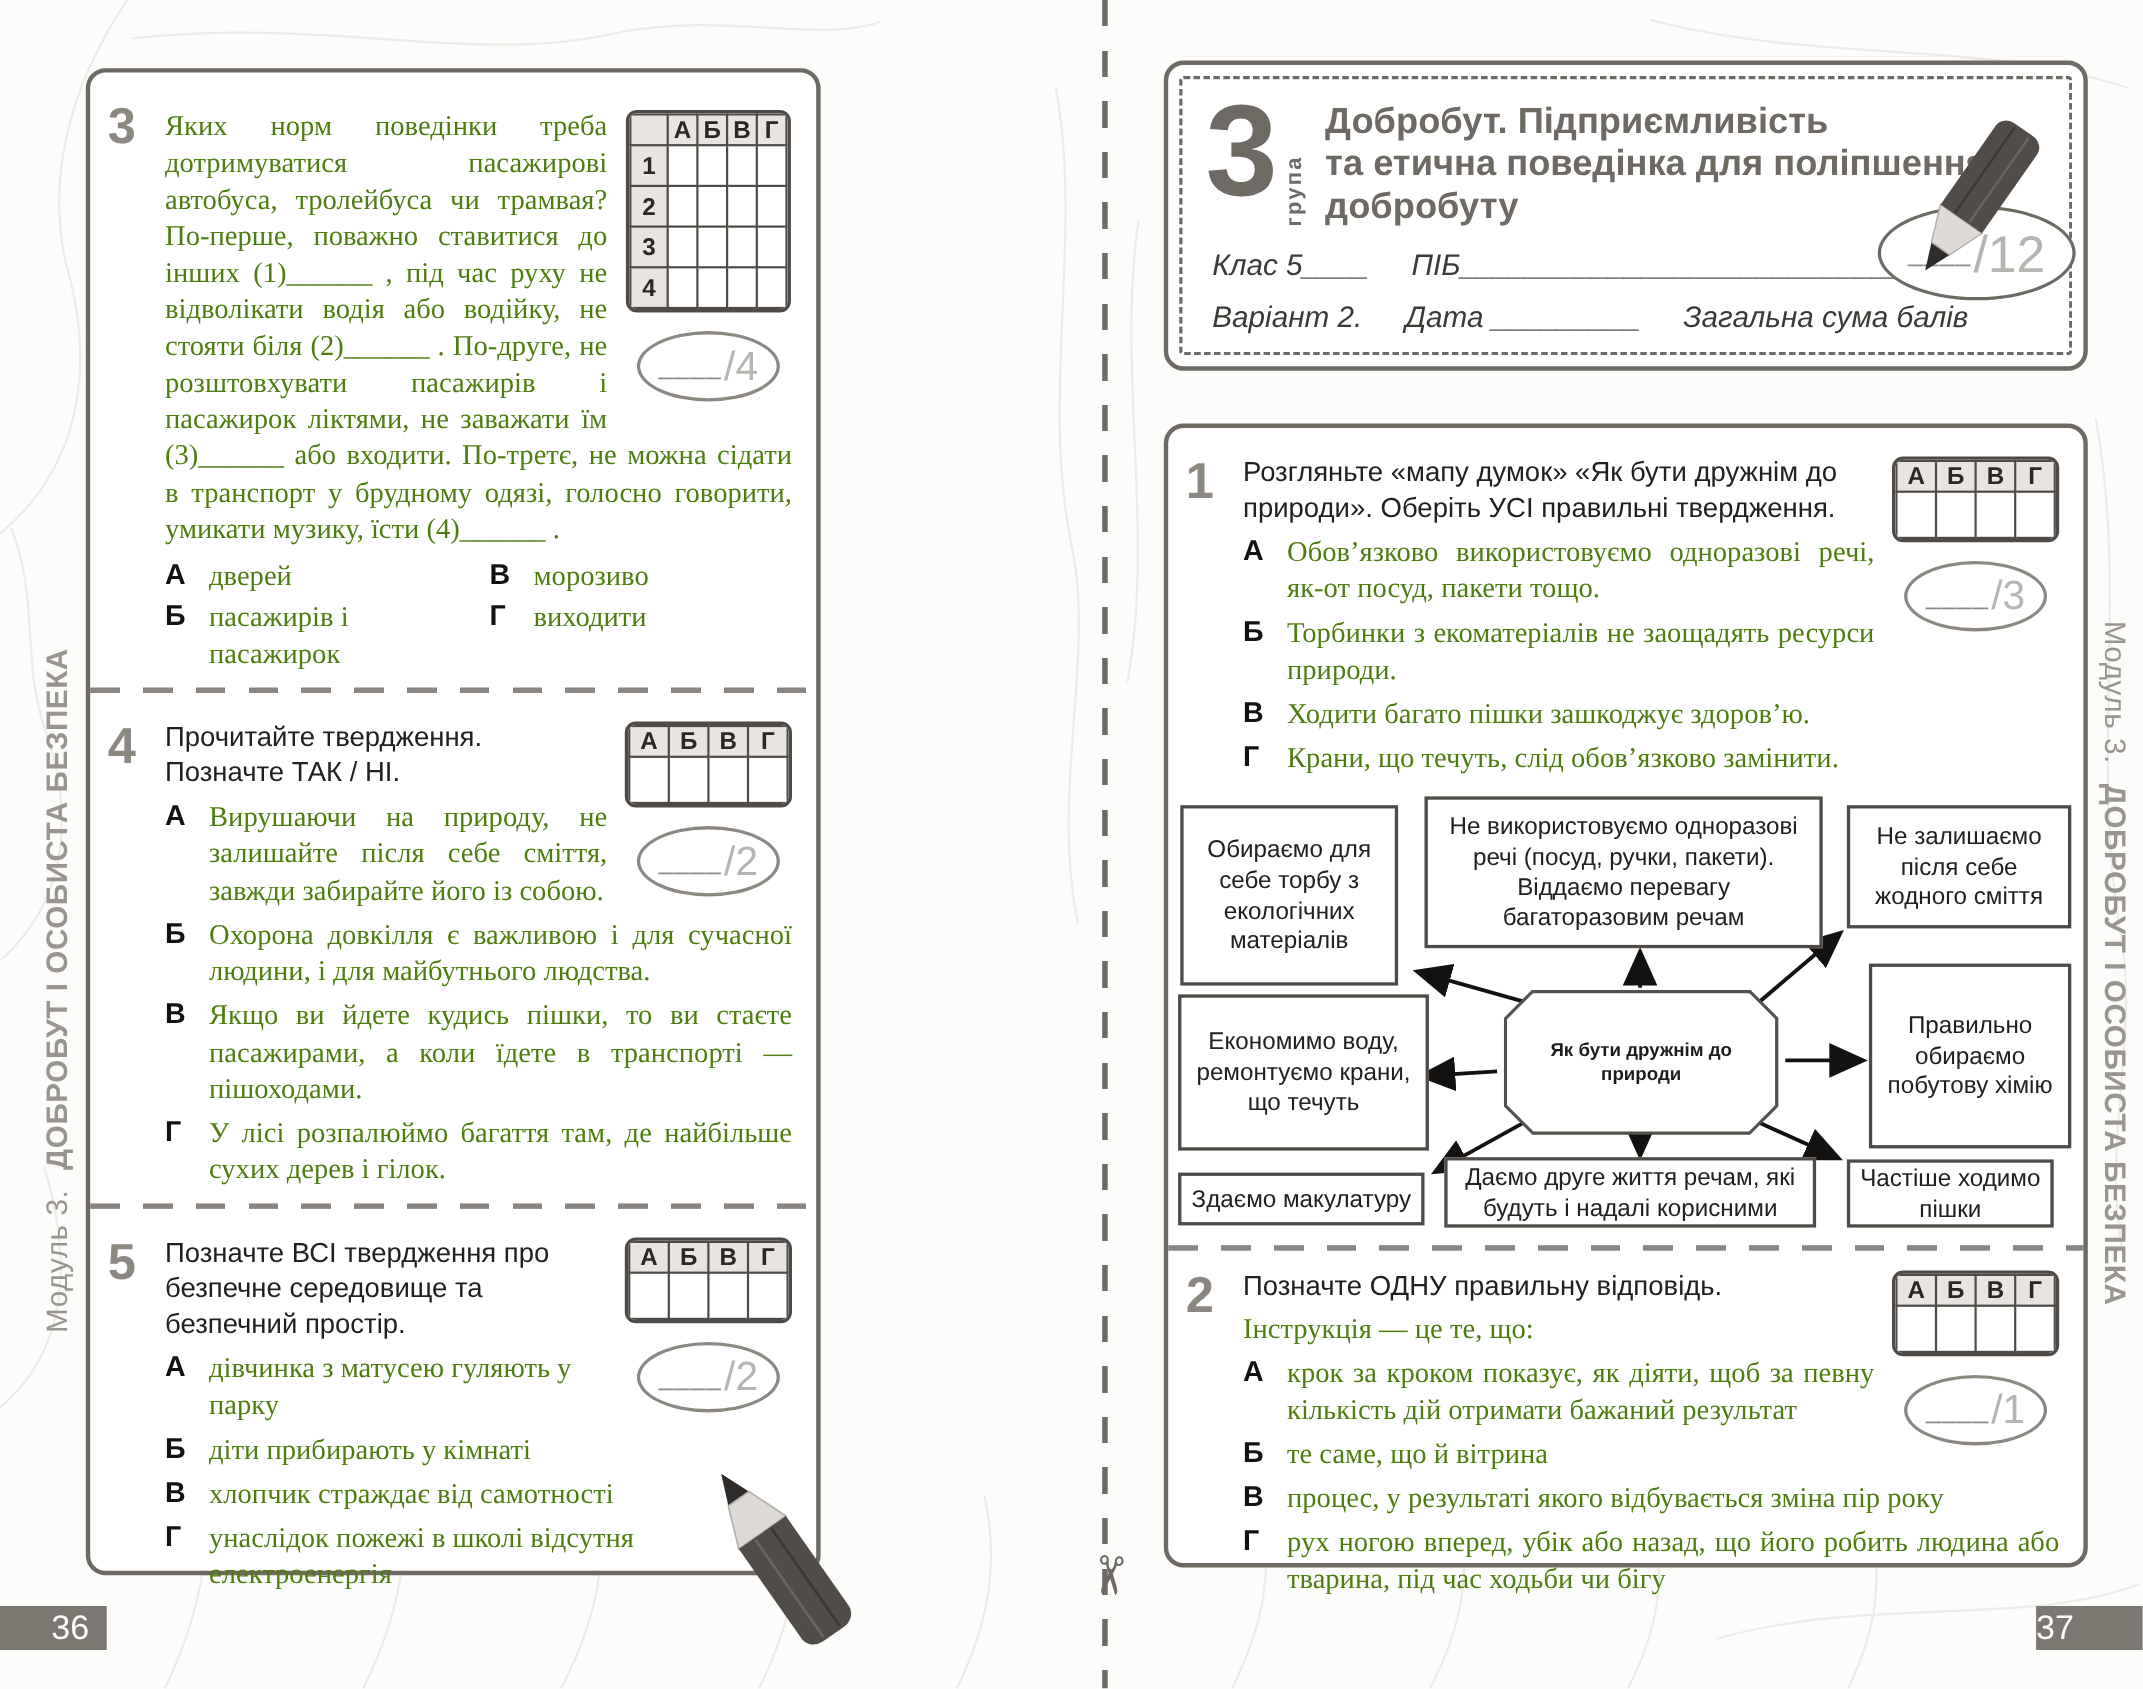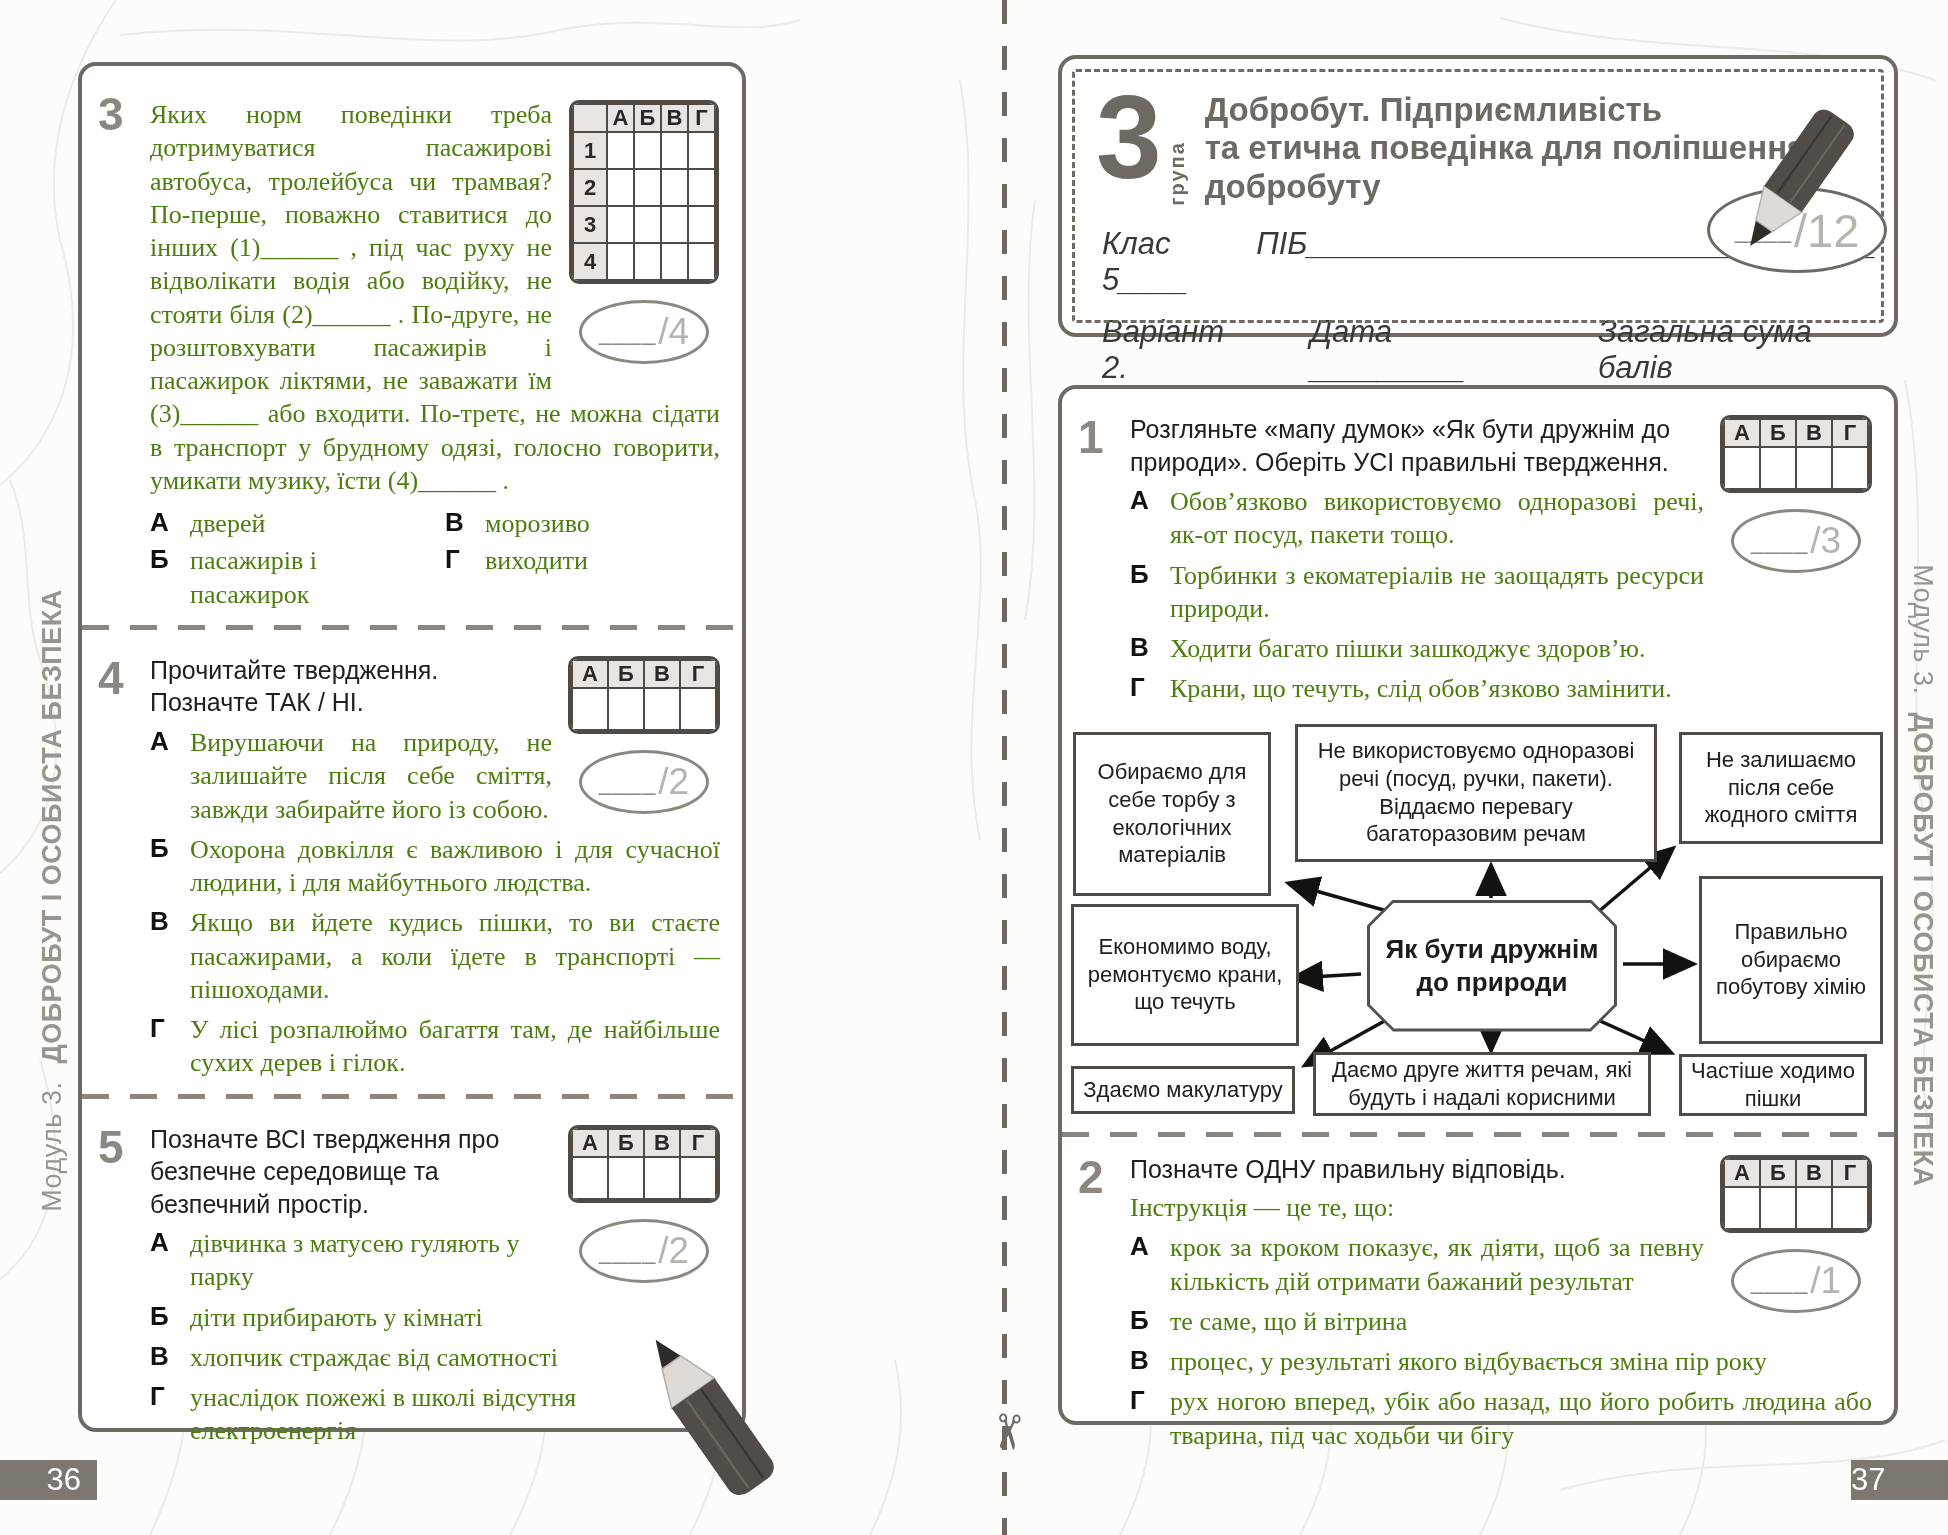--- a/index.html
+++ b/index.html
@@ -87,22 +87,22 @@
   .oval.big { width:180px; height:86px; }
   .oval.big .val { font-size:47px; }
 
   
   #hdr-dash { position:absolute; inset:10px; border:3px dashed #6e6963; border-radius:4px; pointer-events:none; }
   .hdr-row1 { display:flex; padding:30px 30px 0 34px; }
   .big-num { font-size:118px; font-weight:bold; color:#6e6963; line-height:.82; }
   .grp { writing-mode:vertical-rl; transform:rotate(180deg); font-weight:bold;
          font-size:20px; color:#6e6963; letter-spacing:2px; margin:2px 16px 0 4px; }
   .hdr-title { font-weight:bold; font-size:33px; color:#6e6963; line-height:1.16; padding-top:2px; }
-  .hdr-line { padding:20px 30px 0 40px; font-style:italic; font-size:31px; color:#3c3935;
-              display:flex; gap:68px; }
+  .hdr-line { padding:20px 30px 0 40px; font-style:italic; font-size:27px; color:#3c3935;
+              display:flex; gap:39px; }
   .hdr-line.second { padding-top:16px;padding-left:40px; }
   #hdr-oval { position:absolute; left:645px; top:128px; margin:0; border-color:#6e6963; }
 
   
   #mindmap { position:relative; width:822px; height:400px; margin:6px auto 0; }
   .mm-node { position:absolute; border:3px solid #4f4a45; background:#fff;
              display:flex; align-items:center; justify-content:center; text-align:center;
              font-size:22px; line-height:1.26; color:#21201e; padding:4px 8px; }
   .mm-tl { left:6px;   top:16px;  width:198px; height:164px; }
   .mm-tc { left:228px; top:8px;   width:362px; height:138px; }
@@ -111,21 +111,21 @@
   .mm-l  { left:4px;   top:188px; width:228px; height:142px; }
   .mm-bl { left:4px;   top:350px; width:224px; height:48px; }
   .mm-bc { left:246px; top:336px; width:338px; height:64px; }
   .mm-br { left:612px; top:338px; width:188px; height:62px; }
   .octo  { position:absolute; left:300px; top:184px; width:250px; height:132px; }
   .octo-b { position:absolute; inset:0; background:#55504b;
     clip-path:polygon(26px 0,calc(100% - 26px) 0,100% 26px,100% calc(100% - 26px),calc(100% - 26px) 100%,26px 100%,0 calc(100% - 26px),0 26px); }
   .octo-i { position:absolute; inset:3px; background:#fff;
     clip-path:polygon(24px 0,calc(100% - 24px) 0,100% 24px,100% calc(100% - 24px),calc(100% - 24px) 100%,24px 100%,0 calc(100% - 24px),0 24px);
     display:flex; align-items:center; justify-content:center; text-align:center;
-    font-weight:bold; font-size:26px; line-height:1.25; padding:0 14px;border-radius:13px; }
+    font-weight:bold; font-size:17px; line-height:1.25; padding:0 14px;border-radius:13px; }
   #mm-arrows { position:absolute; inset:0; }
 
   
   .pencil { position:absolute; z-index:4; }
   #pencil-left { left:578px; top:1252px; width:98px; transform:rotate(-35deg); }
   #pencil-hdr  { left:692px; top:34px;  width:86px;  transform:rotate(215deg); }
 </style>
 </head>
 <body>
 

